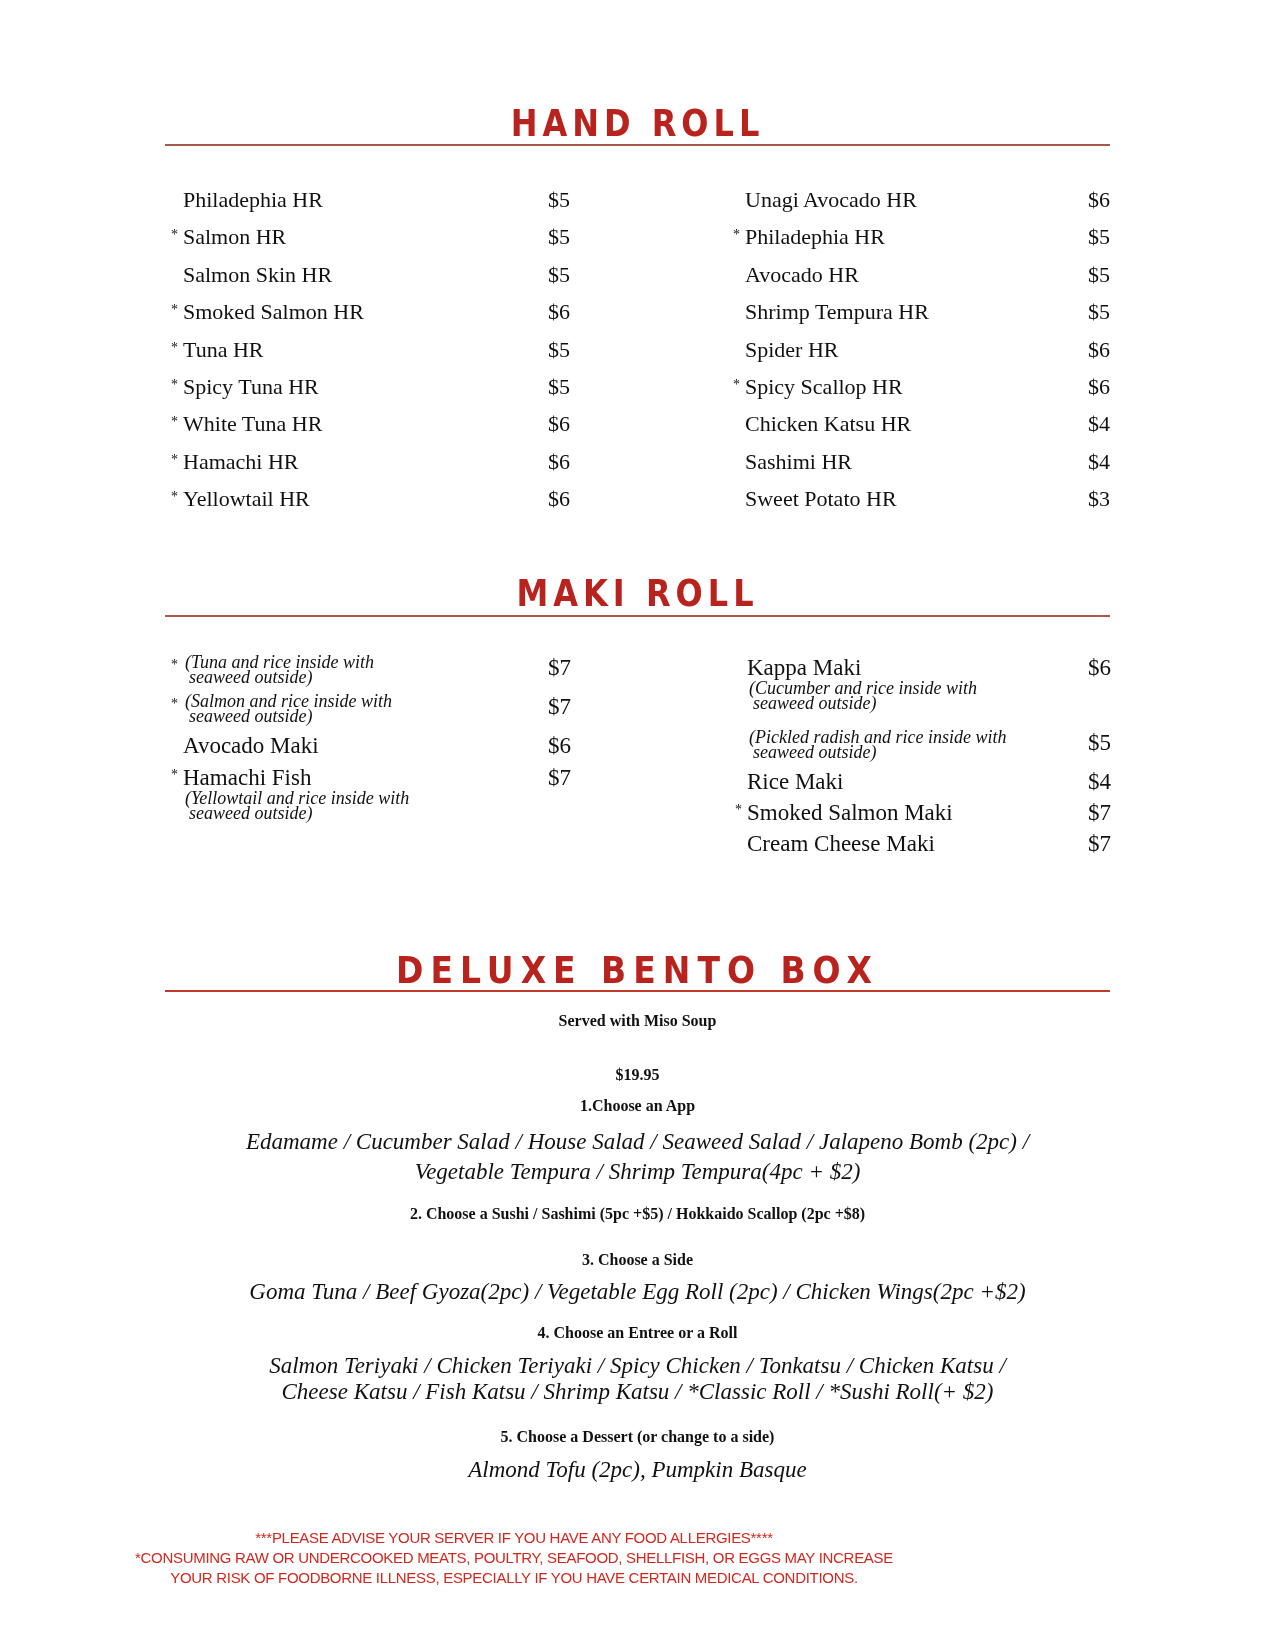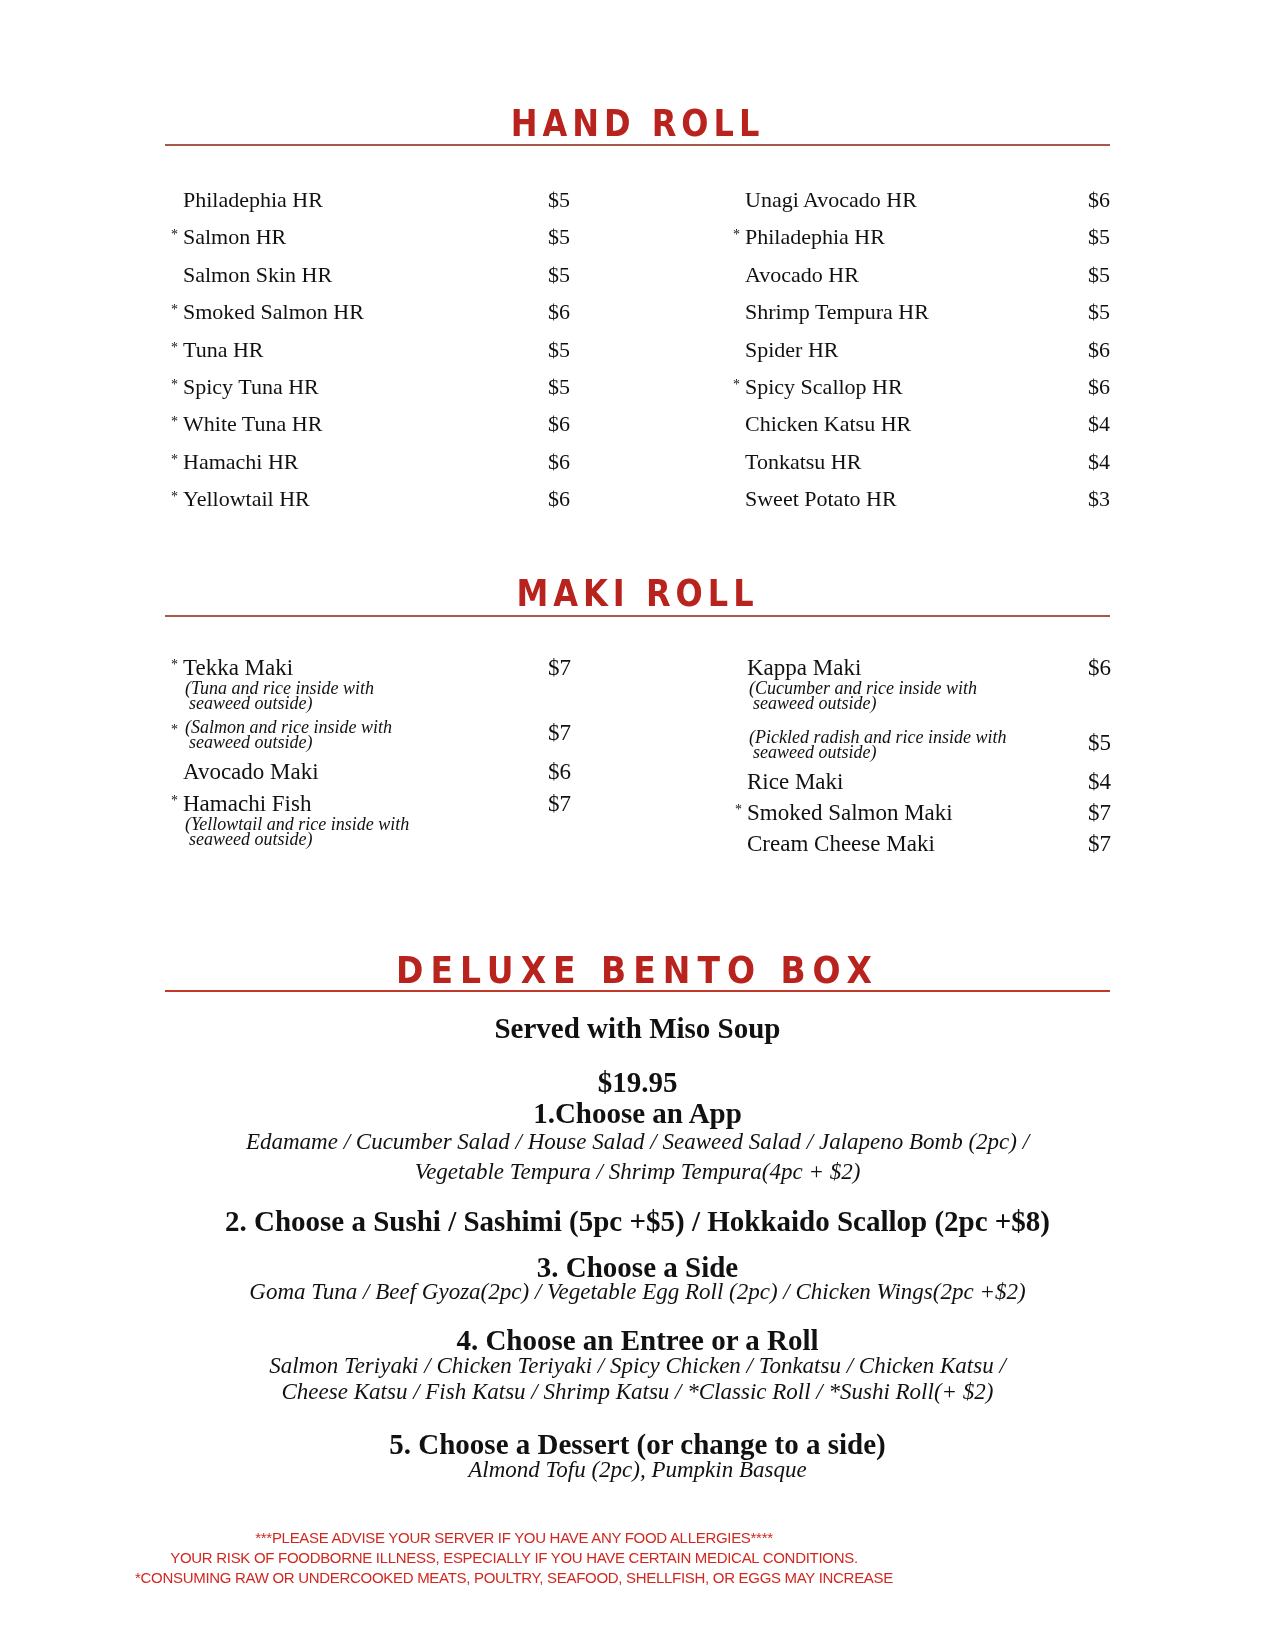--- a/index.html
+++ b/index.html
@@ -14,21 +14,21 @@
   .item { position: relative; height: 37.4px; font-size: 22px; line-height: 37.4px; }
   .item .star { position: absolute; left: -12px; font-size: 14px; top: -2px; }
   .item .price { position: absolute; }
   .maki { position: relative; font-size: 23px; }
   .maki .name { line-height: 26px; display: block; }
   .maki .desc { font-style: italic; font-size: 18px; line-height: 15px; display: block; padding-left: 2px; }
   .maki .desc2 { padding-left: 6px; }
   .maki .star { position: absolute; left: -12px; font-size: 14px; top: 2px; }
   .maki .price { position: absolute; top: 0; }
   .bento { position: absolute; left: 0; width: 1275px; text-align: center; }
-  .b-bold { font-weight: bold; font-size: 29px; }
+  .b-bold { font-weight: bold; font-size: 16px; }
   .b-ital { font-style: italic; font-size: 23px; }
   .footer { position: absolute; left: 0; width: 1028px; text-align: center; color: #d1271e;
             font-family: "Liberation Sans", sans-serif; font-size: 15px; line-height: 20px; letter-spacing: -0.3px; }
 </style>
 </head>
 <body>
 
 <div class="section-title" style="top:104px;font-size:32px;">HAND ROLL</div>
 <div class="rule" style="top:144px;"></div>
 
@@ -47,33 +47,32 @@
 </div>
 <div class="col" style="left:745px;top:181px;width:370px;">
   <div id="hr-right">
       <div class="item"><span class="star"></span><span class="name">Unagi Avocado HR</span><span class="price" style="left:343px">$6</span></div>
       <div class="item"><span class="star">*</span><span class="name">Philadephia HR</span><span class="price" style="left:343px">$5</span></div>
       <div class="item"><span class="star"></span><span class="name">Avocado HR</span><span class="price" style="left:343px">$5</span></div>
       <div class="item"><span class="star"></span><span class="name">Shrimp Tempura HR</span><span class="price" style="left:343px">$5</span></div>
       <div class="item"><span class="star"></span><span class="name">Spider HR</span><span class="price" style="left:343px">$6</span></div>
       <div class="item"><span class="star">*</span><span class="name">Spicy Scallop HR</span><span class="price" style="left:343px">$6</span></div>
       <div class="item"><span class="star"></span><span class="name">Chicken Katsu HR</span><span class="price" style="left:343px">$4</span></div>
-      <div class="item"><span class="star"></span><span class="name">Tonkatsu HR</span><span class="price" style="left:343px">$4</span></div>
+      <div class="item"><span class="star"></span><span class="name">Sashimi HR</span><span class="price" style="left:343px">$4</span></div>
       <div class="item"><span class="star"></span><span class="name">Sweet Potato HR</span><span class="price" style="left:343px">$3</span></div>
     </div>
 </div>
 
 <div class="section-title" style="top:574px;font-size:32px;">MAKI ROLL</div>
 <div class="rule" style="top:615px;"></div>
 
 <div class="col" style="left:183px;top:655px;width:420px;">
   <div id="mk-left">
       <div class="maki" style="margin-bottom: 9px;">
         <span class="star">*</span>
-        <span class="name">Tekka Maki</span>
         <span class="price" style="left:365px">$7</span>
         <span class="desc">(Tuna and rice inside with</span>
         <span class="desc desc2">seaweed outside)</span>
       </div>
       <div class="maki" style="margin-bottom: 9px;">
         <span class="star">*</span>
         <span class="price" style="left:365px">$7</span>
         <span class="desc">(Salmon and rice inside with</span>
         <span class="desc desc2">seaweed outside)</span>
       </div>
@@ -141,15 +140,15 @@
 
 <div class="bento b-bold" style="top:1324px;">4. Choose an Entree or a Roll</div>
 <div class="bento b-ital" style="top:1353px;">Salmon Teriyaki / Chicken Teriyaki / Spicy Chicken / Tonkatsu / Chicken Katsu /</div>
 <div class="bento b-ital" style="top:1379px;">Cheese Katsu / Fish Katsu / Shrimp Katsu /  *Classic Roll /  *Sushi Roll(+ $2)</div>
 
 <div class="bento b-bold" style="top:1428px;">5. Choose a Dessert (or change to a side)</div>
 <div class="bento b-ital" style="top:1457px;">Almond Tofu (2pc), Pumpkin Basque</div>
 
 <div class="footer" style="top:1528px;">
   <div>***PLEASE ADVISE YOUR SERVER IF YOU HAVE ANY FOOD ALLERGIES****</div>
+  <div>*CONSUMING RAW OR UNDERCOOKED MEATS, POULTRY, SEAFOOD, SHELLFISH, OR EGGS MAY INCREASE</div>
   <div>YOUR RISK OF FOODBORNE ILLNESS, ESPECIALLY IF YOU HAVE CERTAIN MEDICAL CONDITIONS.</div>
-  <div>*CONSUMING RAW OR UNDERCOOKED MEATS, POULTRY, SEAFOOD, SHELLFISH, OR EGGS MAY INCREASE</div>
 </div>
 
 </body></html>

